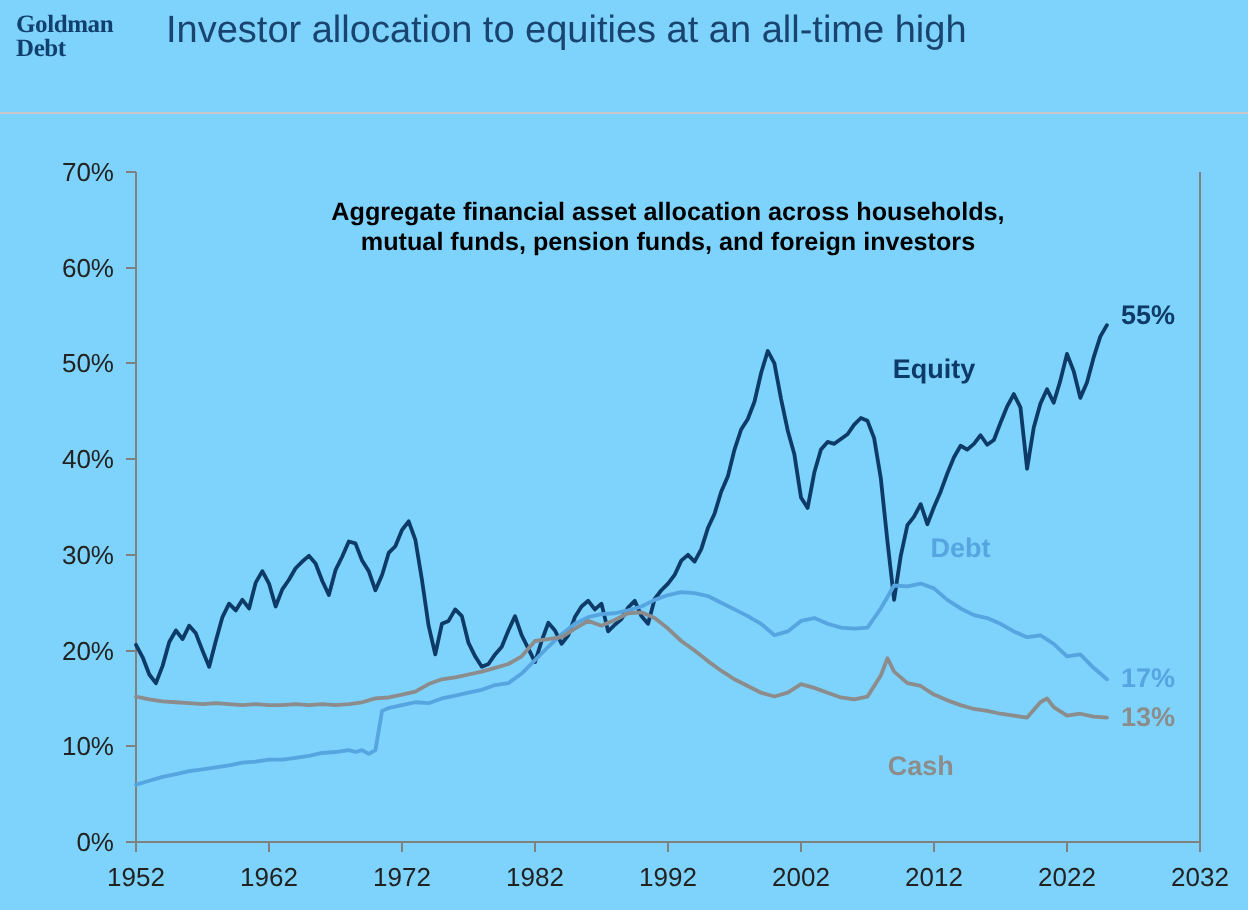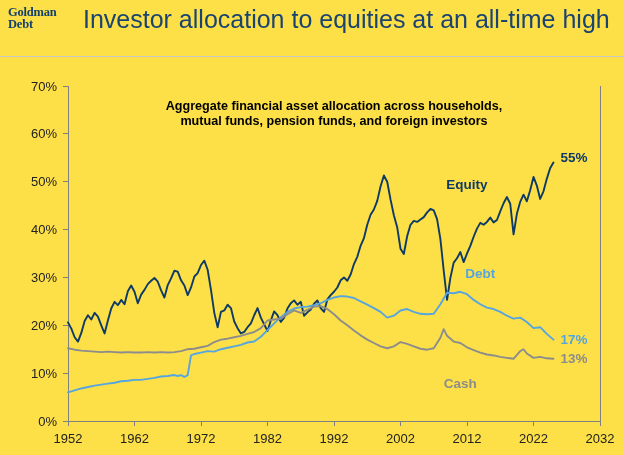--- a/index.html
+++ b/index.html
@@ -12,21 +12,21 @@
     height: 455px;
     font-family: "Liberation Sans", sans-serif;
     position: relative;
     overflow: hidden;
   }
   #page {
     position: absolute;
     left: 0; top: 0;
     width: 624px;
     height: 455px;
-    background: #fde047;
+    background: #7dd3fc;
   }
   
   #header {
     position: absolute;
     left: 0; top: 0;
     width: 624px;
     height: 57px;
   }
   #logo {
     position: absolute;
@@ -38,21 +38,21 @@
     font-size: 12.5px;
     line-height: 11.5px;
     color: #12406e;
     letter-spacing: -0.2px;
   }
   #logo .l2 { display: block; }
   #title {
     position: absolute;
     left: 83px;
     top: 5px;
-    font-size: 25px;
+    font-size: 19px;
     color: #1a4470;
     white-space: nowrap;
   }
   #header-rule {
     position: absolute;
     left: 0;
     top: 56px;
     width: 624px;
     height: 1px;
     background: #c8c8c8;

